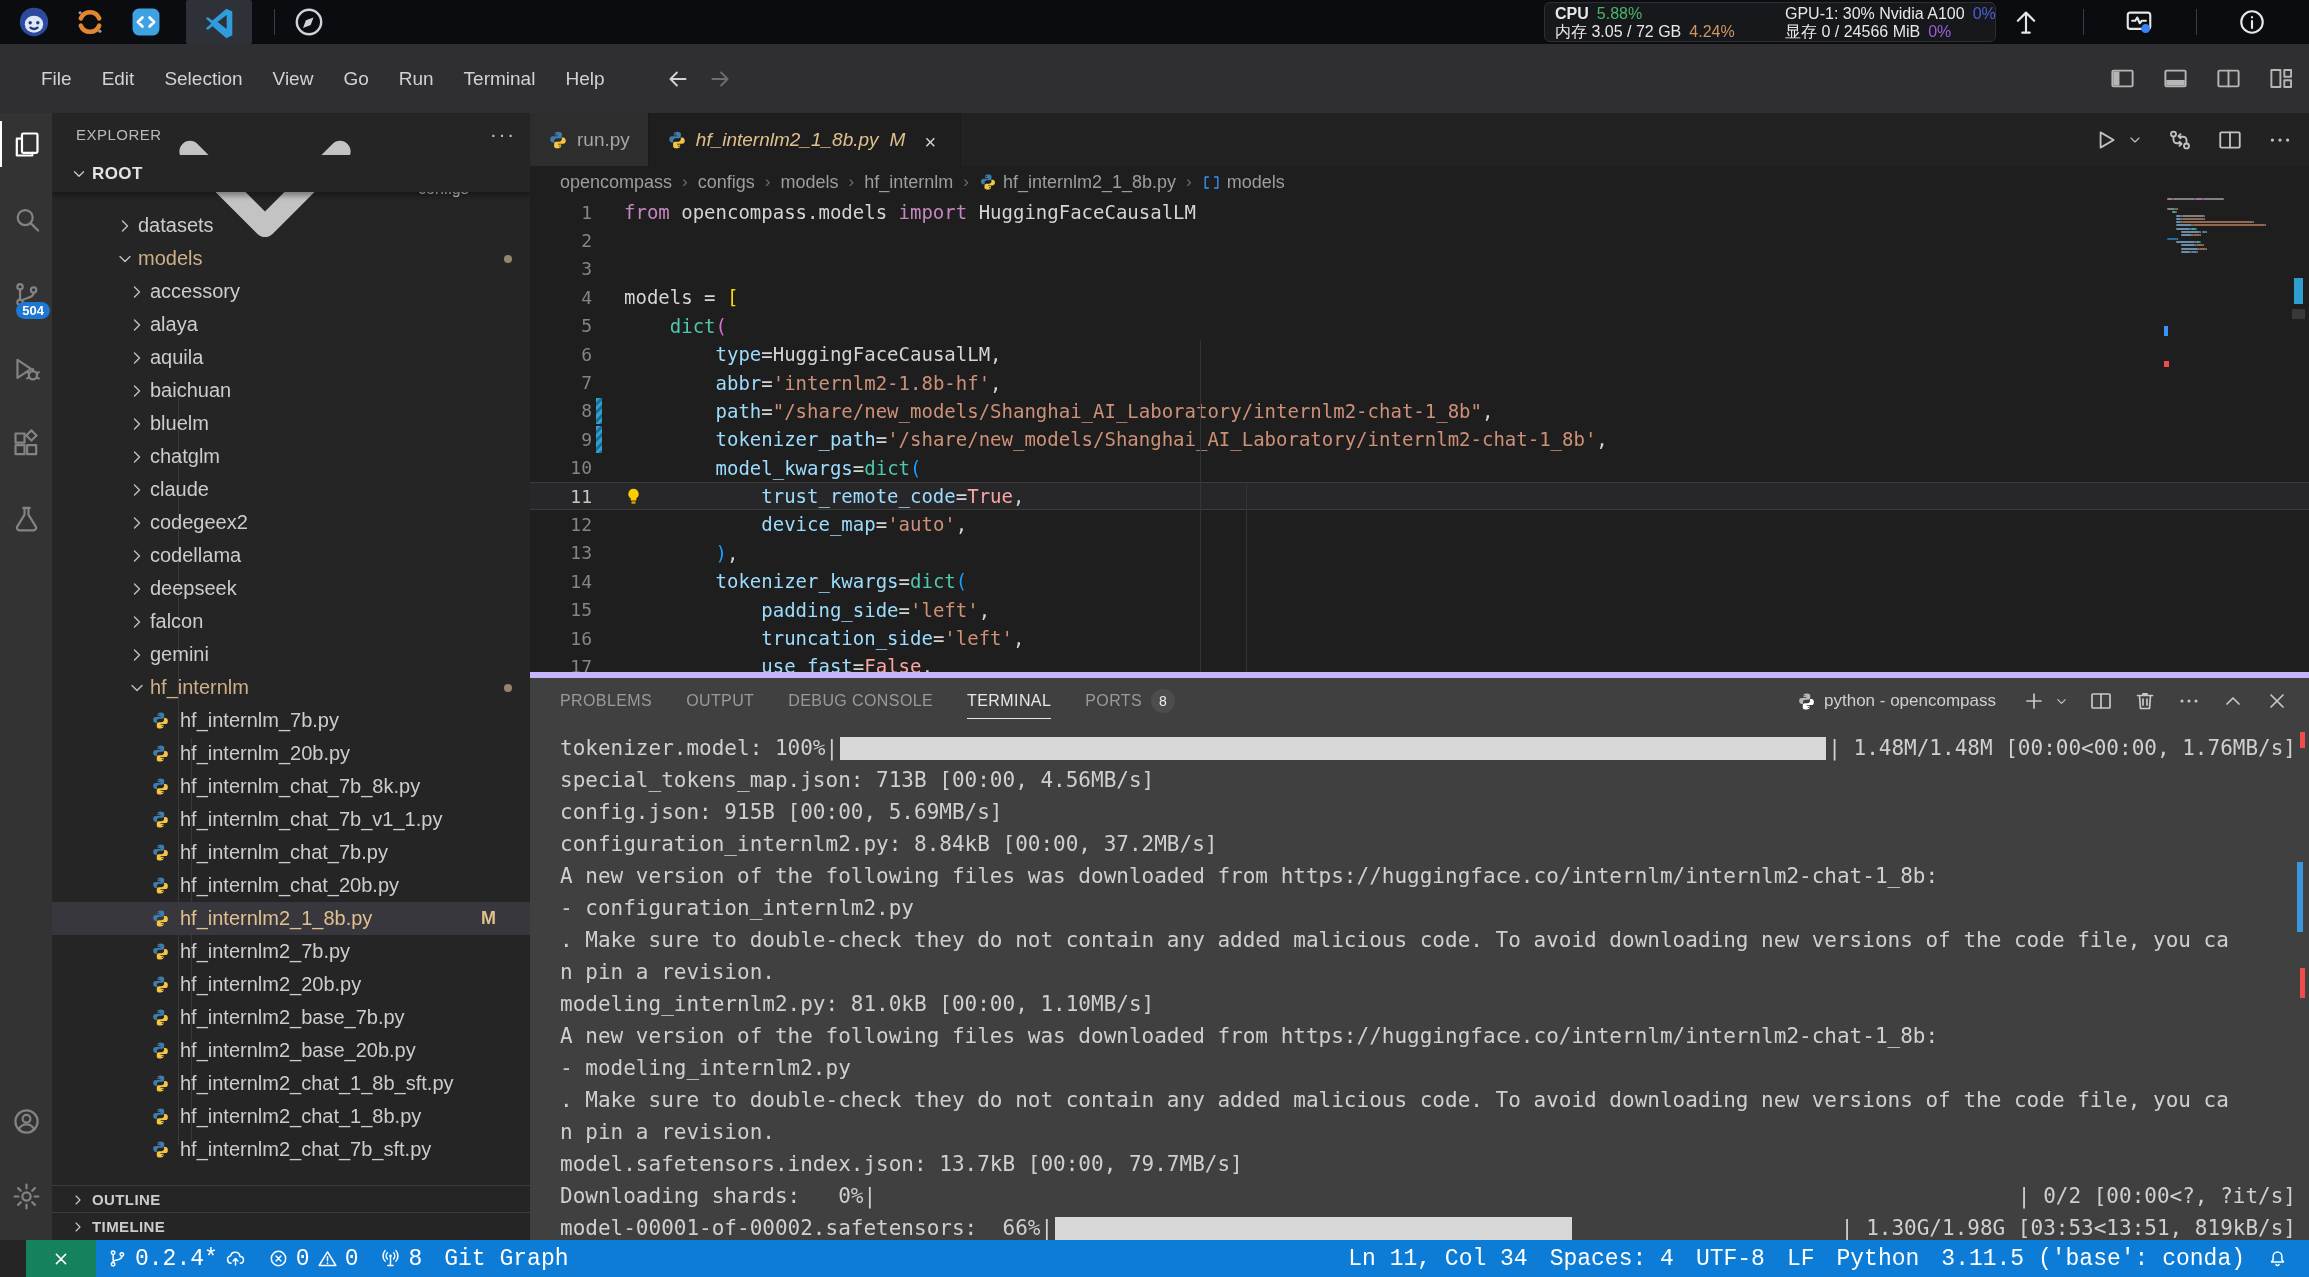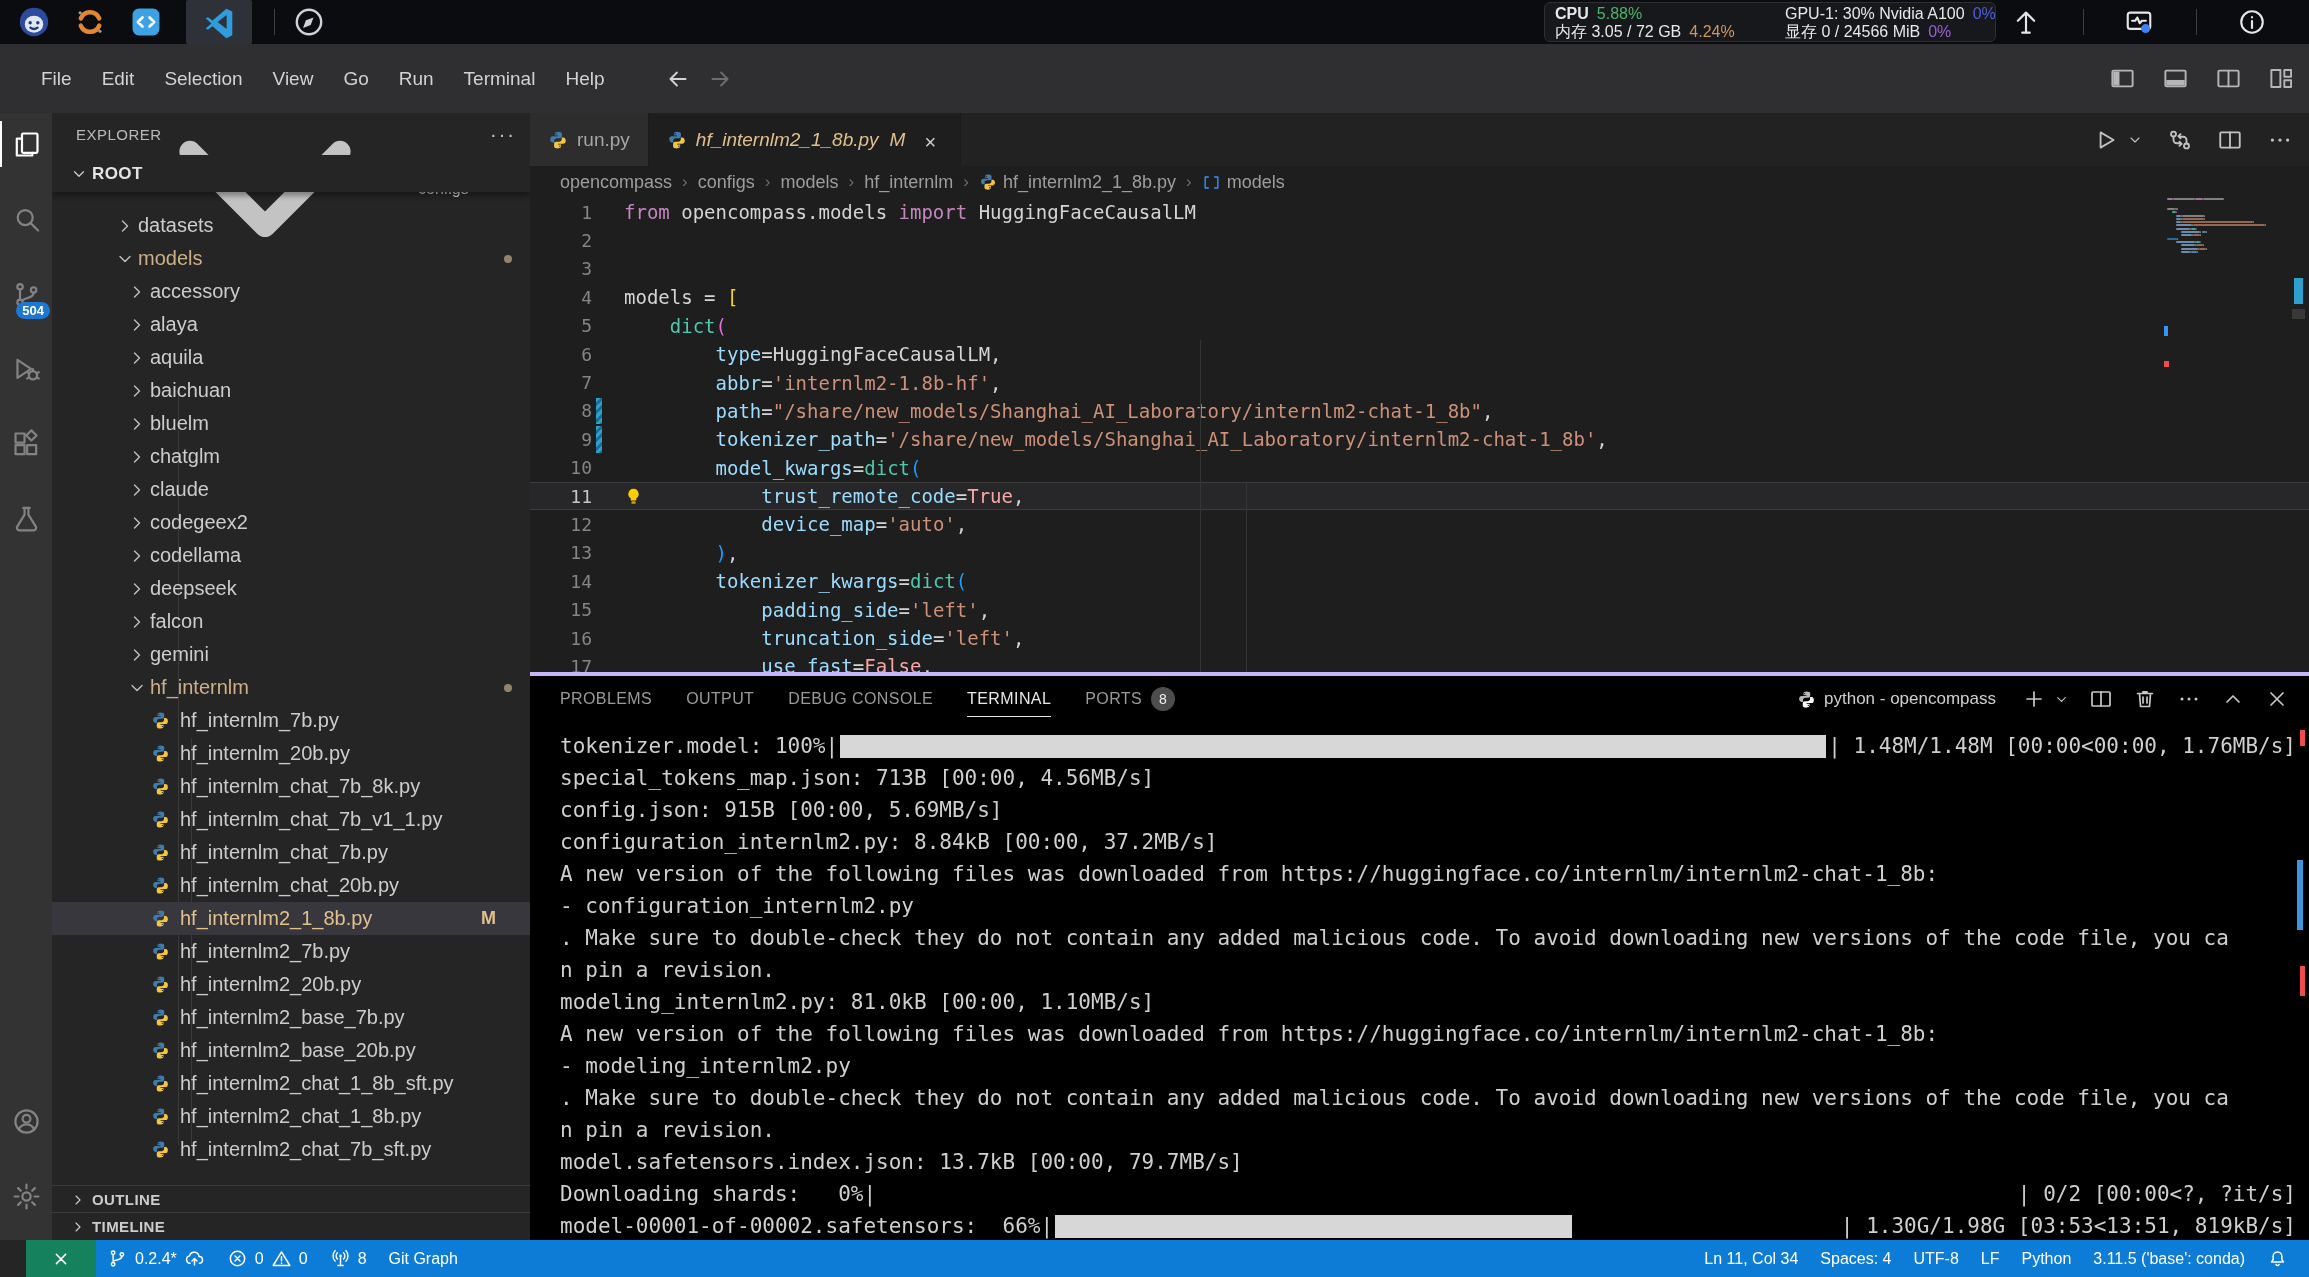--- a/index.html
+++ b/index.html
@@ -108,21 +108,21 @@
   .tk-kw{color:#C586C0}.tk-fg{color:#D4D4D4}.tk-prop{color:#9CDCFE}.tk-str{color:#CE9178}
   .tk-fn{color:#4EC9B0}.tk-kw2{color:#fca5a5}.tk-b1{color:#FFD700}.tk-b2{color:#DA70D6}.tk-b3{color:#179FFF}
   .minimap{position:absolute;left:1637px;top:85px;width:120px;height:474px;}
   .mm-seg{position:absolute;height:2.1px;border-radius:1px;opacity:.8;}
   .mm-mark-blue{position:absolute;left:-3px;top:128px;width:4px;height:10px;background:#3794ff;}
   .mm-mark-red{position:absolute;left:-3px;top:163px;width:5px;height:6px;background:#f14c4c;}
   .ed-ruler-blue{position:absolute;left:1764px;top:165px;width:9px;height:26px;background:#2f9fd0;}
   .ed-scroll{position:absolute;left:1762px;top:196px;width:13px;height:10px;background:#4a4a4a;opacity:.6;}
 
   
-  .panel{position:absolute;left:530px;top:672px;width:1779px;height:568px;background:#000000;border-top:4px solid #c4b5fd;text-align:right;}
+  .panel{position:absolute;left:530px;top:672px;width:1779px;height:568px;background:#404040;border-top:6px solid #c4b5fd;text-align:right;}
   .panel-tabs{position:absolute;left:30px;top:0;height:46px;display:flex;align-items:center;gap:34px;}
   .ptab{font-size:16px;letter-spacing:.4px;color:#9a9a9a;height:46px;display:flex;align-items:center;gap:9px;position:relative;}
   .ptab.active{color:#e7e7e7;}
   .ptab.active:after{content:"";position:absolute;left:0;right:0;bottom:5px;height:1.5px;background:#e7e7e7;}
   .ptab-badge{background:#4d4d4d;color:#f0f0f0;width:24px;height:24px;border-radius:12px;display:flex;
               align-items:center;justify-content:center;font-size:14px;}
   .panel-actions{position:absolute;right:20px;top:0;height:46px;display:flex;align-items:center;gap:20px;color:#c8c8c8;}
   .panel-actions .ic{width:24px;height:24px;}
   .panel-actions .ic.small{width:15px;height:15px;margin-left:-12px;}
   .term-env{display:flex;align-items:center;gap:8px;font-size:17px;color:#cfcfcf;margin-right:6px;}
@@ -131,21 +131,21 @@
         font-size:21px;color:#cfcfcf;}
   .tline{height:32px;display:flex;align-items:center;white-space:pre;}
   .tline .bar{flex:1;height:23px;position:relative;margin:0 2px;}
   .tline .bar .fill{position:absolute;left:0;top:0;bottom:0;background:#d7d7d7;}
   .pn-ruler-red1{position:absolute;right:4px;top:54px;width:5px;height:16px;background:#f14c4c;}
   .pn-ruler-blue{position:absolute;right:6px;top:184px;width:6px;height:70px;background:#3a96dd;}
   .pn-ruler-red2{position:absolute;right:4px;top:290px;width:5px;height:30px;background:#f14c4c;}
 
   
   .statusbar{position:absolute;left:0;top:1240px;width:2309px;height:37px;background:#0d7cd6;display:flex;align-items:center;
-             font-size:16px;color:#ffffff;}
+             font-size:23px;color:#ffffff;font-family:Liberation Mono, monospace;}
   .st-corner{width:26px;height:37px;background:#252526;flex:none;}
   .st-remote{width:70px;height:37px;background:#16825d;display:flex;align-items:center;justify-content:center;flex:none;}
   .st-remote .ic{width:22px;height:22px;}
   .st-item{display:flex;align-items:center;gap:7px;padding:0 11px;height:37px;white-space:nowrap;}
   .st-item .ic{width:21px;height:21px;}
   .st-right{margin-left:auto;display:flex;align-items:center;padding-right:10px;}
 </style>
 </head>
 <body>
 

